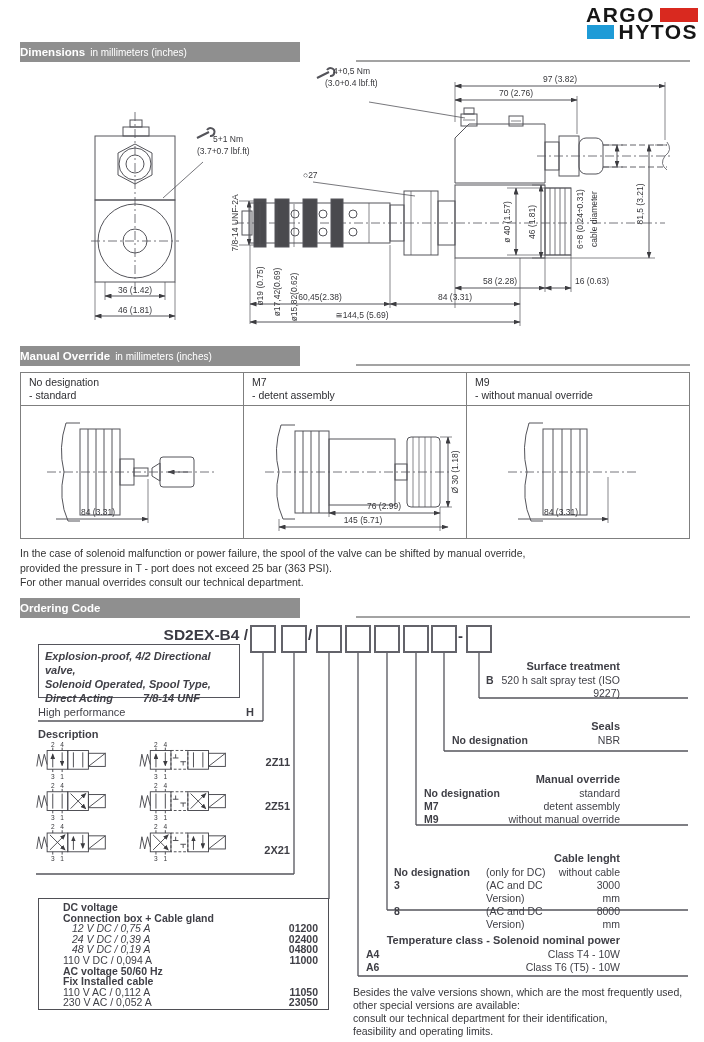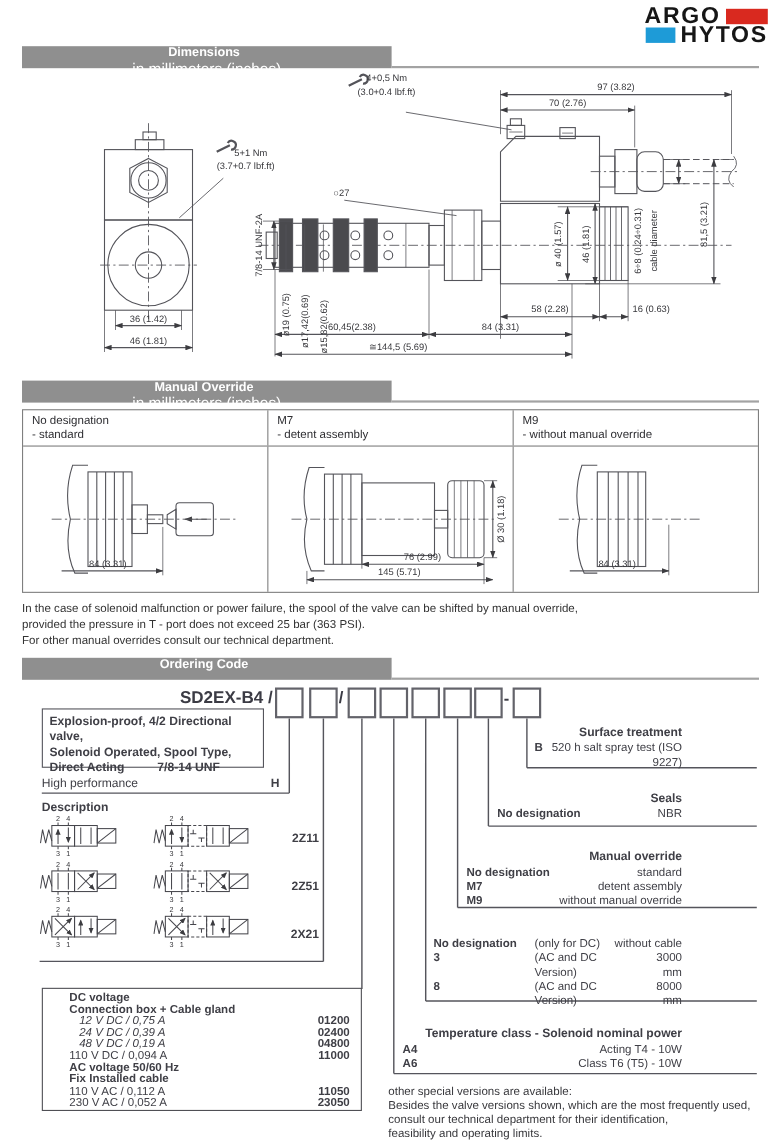--- a/index.html
+++ b/index.html
@@ -6,40 +6,40 @@
   body{width:704px;height:1042px;position:relative;font-family:"Liberation Sans",sans-serif;color:#3a3a3e;}
   .abs{position:absolute;}
   
   .logo{position:absolute;left:574px;top:6px;width:124px;}
   .logo-row{display:flex;align-items:center;justify-content:flex-end;height:17px;}
   .logo-word{font-weight:800;font-size:21px;letter-spacing:1.5px;color:#161616;line-height:17px;}
   .logo-red{width:38px;height:14px;background:#d9291f;margin-left:5px;}
   .logo-blue{width:27px;height:14px;background:#1e9bd7;margin-right:5px;}
   
   .bar-row{position:absolute;left:20px;width:670px;height:20px;}
-  .bar{position:absolute;left:0;top:0;width:336px;height:20px;background:#8f8f8f;color:#fff;
-       display:flex;align-items:center;padding-left:0;box-sizing:border-box;flex-direction:column;}
+  .bar{position:absolute;left:0;top:0;width:280px;height:20px;background:#8f8f8f;color:#fff;
+       display:flex;align-items:center;padding-left:0;box-sizing:border-box;}
   .bar b{font-size:11.5px;margin-right:5px;}
-  .bar span{font-size:14px;}
+  .bar span{font-size:10px;}
   .bar-tail{position:absolute;left:336px;right:0;bottom:0;height:2.5px;background:#a3a3a3;}
   
   .mo-table{position:absolute;left:20px;top:372px;width:670px;border:1px solid #7f7f7f;box-sizing:border-box;}
   .mo-head{display:flex;border-bottom:1px solid #7f7f7f;}
   .mo-head-cell{flex:1;padding:3px 8px;font-size:10.5px;line-height:13px;color:#2e2e32;border-right:1px solid #7f7f7f;}
   .mo-head-cell:last-child,.mo-body-cell:last-child{border-right:none;}
   .mo-body{display:flex;}
   .mo-body-cell{flex:1;height:132px;border-right:1px solid #7f7f7f;display:flex;align-items:center;justify-content:center;}
   .mo-note{position:absolute;left:20px;top:546px;font-size:10.5px;line-height:14.5px;color:#333;}
   
   .ord{position:absolute;left:0;top:618px;width:636px;height:424px;}
   .ord-title{position:absolute;left:150px;top:8px;width:98px;text-align:right;font-size:15.5px;font-weight:bold;color:#3b3b44;}
   .obox{position:absolute;top:7px;width:26px;height:28px;border:2px solid #63636a;background:#fff;box-sizing:border-box;}
   .osep{position:absolute;top:8px;font-size:15px;font-weight:bold;color:#3b3b44;}
   .leftbox{position:absolute;left:38px;top:26px;width:202px;height:54px;border:1.3px solid #55555c;
-           box-sizing:border-box;padding:4px 6px;font-size:11px;font-weight:bold;line-height:14px;color:#3f3f46;}
+           box-sizing:border-box;padding:4px 6px;font-size:11px;font-weight:bold;line-height:14px;color:#3f3f46;font-style:italic;}
   .l3{display:flex;}
   .l3 .b2{margin-left:30px;}
   .hperf{position:absolute;left:38px;top:88px;font-size:11px;color:#3f3f46;}
   .hcode{position:absolute;left:226px;top:88px;width:28px;text-align:right;font-size:11px;font-weight:bold;color:#3f3f46;}
   .desc-label{position:absolute;left:38px;top:110px;font-size:11px;font-weight:bold;color:#3f3f46;}
   .sym-code{position:absolute;left:250px;width:40px;text-align:right;font-size:11px;font-weight:bold;color:#3f3f46;}
   .grp{position:absolute;font-size:10.5px;color:#3f3f46;}
   .grp .gtitle{font-weight:bold;font-size:11px;text-align:right;margin-bottom:2px;}
   .grow{display:flex;line-height:13px;}
   .grow .code{font-weight:bold;}
@@ -552,20 +552,21 @@
         <span class="code">M7</span>
         <span class="val">detent assembly</span>
       </div>
     <div class="grow">
         <span class="code">M9</span>
         <span class="val">without manual override</span>
       </div>
   </div>
 
   <div class="grp" style="left:394px;top:234px;right:16px">
+    <div class="gtitle">Cable lenght</div>
     <div class="grow">
         <span class="codew">No designation</span>
         <span>(only for DC)</span>
         <span class="val">without cable</span>
       </div>
     <div class="grow">
         <span class="codew">3</span>
         <span>(AC and DC Version)</span>
         <span class="val">3000 mm</span>
       </div>
@@ -573,27 +574,27 @@
         <span class="codew">8</span>
         <span>(AC and DC Version)</span>
         <span class="val">8000 mm</span>
       </div>
   </div>
 
   <div class="grp" style="left:366px;top:316px;right:16px">
     <div class="gtitle">Temperature class - Solenoid nominal power</div>
     <div class="grow">
         <span class="code">A4</span>
-        <span class="val">Acting T4 - 10W</span>
+        <span class="val">Class T4 - 10W</span>
       </div>
     <div class="grow">
         <span class="code">A6</span>
         <span class="val">Class T6 (T5) - 10W</span>
       </div>
   </div>
 
   <div class="besides">
+    <div>Besides the valve versions shown, which are the most frequently used,</div>
     <div>other special versions are available:</div>
-    <div>Besides the valve versions shown, which are the most frequently used,</div>
     <div>consult our technical department for their identification,</div>
     <div>feasibility and operating limits.</div>
   </div>
 </div>
 
 </body></html>

